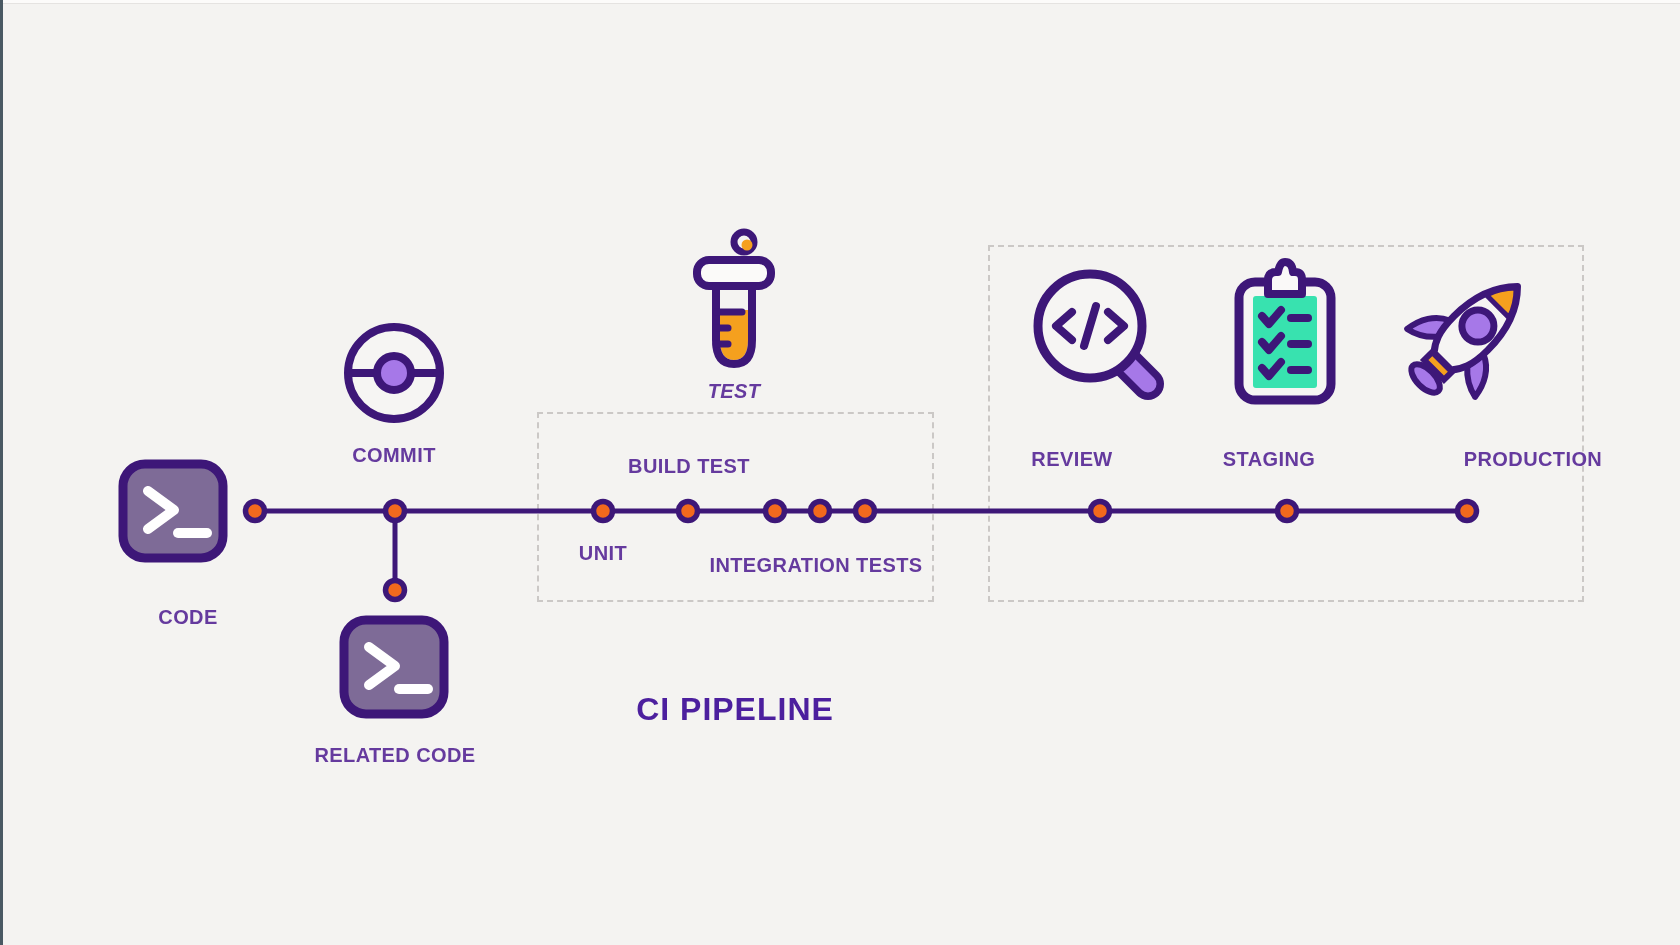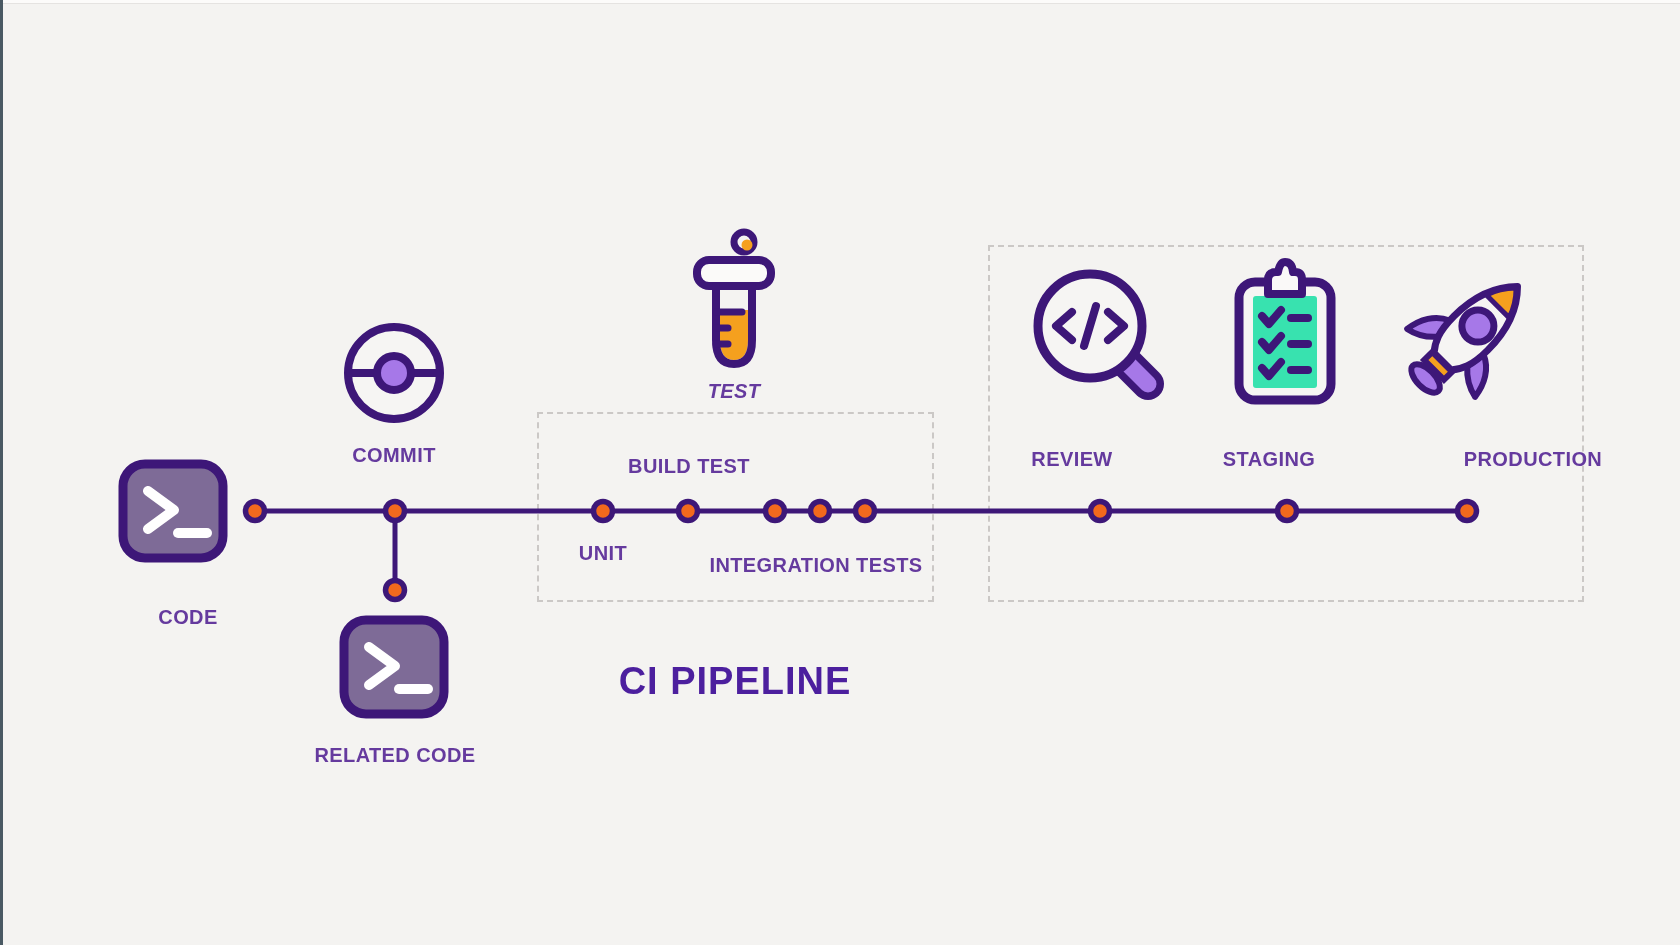--- a/index.html
+++ b/index.html
@@ -11,22 +11,23 @@
   #canvas{position:relative;width:1680px;height:945px;background:#f4f3f1;}
   .edge-left{position:absolute;left:0;top:0;width:3px;height:945px;background:#4a5963;}
   .edge-top{position:absolute;left:0;top:0;width:1680px;height:3px;background:#fcfbfa;border-bottom:1px solid #e5e3e1;}
   .lbl{
     position:absolute;transform:translateX(-50%);
     white-space:nowrap;color:#653a9e;font-size:20px;font-weight:600;
     letter-spacing:0.4px;
   }
   .title{
     position:absolute;transform:translateX(-50%);
-    white-space:nowrap;color:#4c1f9e;font-size:38px;font-weight:800;
+    white-space:nowrap;color:#4c1f9e;font-size:32px;font-weight:800;
     letter-spacing:1px;
+    margin-top:31px;
   }
   .dashed-box{
     position:absolute;border:2px dashed #cbc8c6;background:transparent;
   }
   .icon{position:absolute;}
   svg{overflow:visible;display:block;}
 </style>
 </head>
 <body>
 

